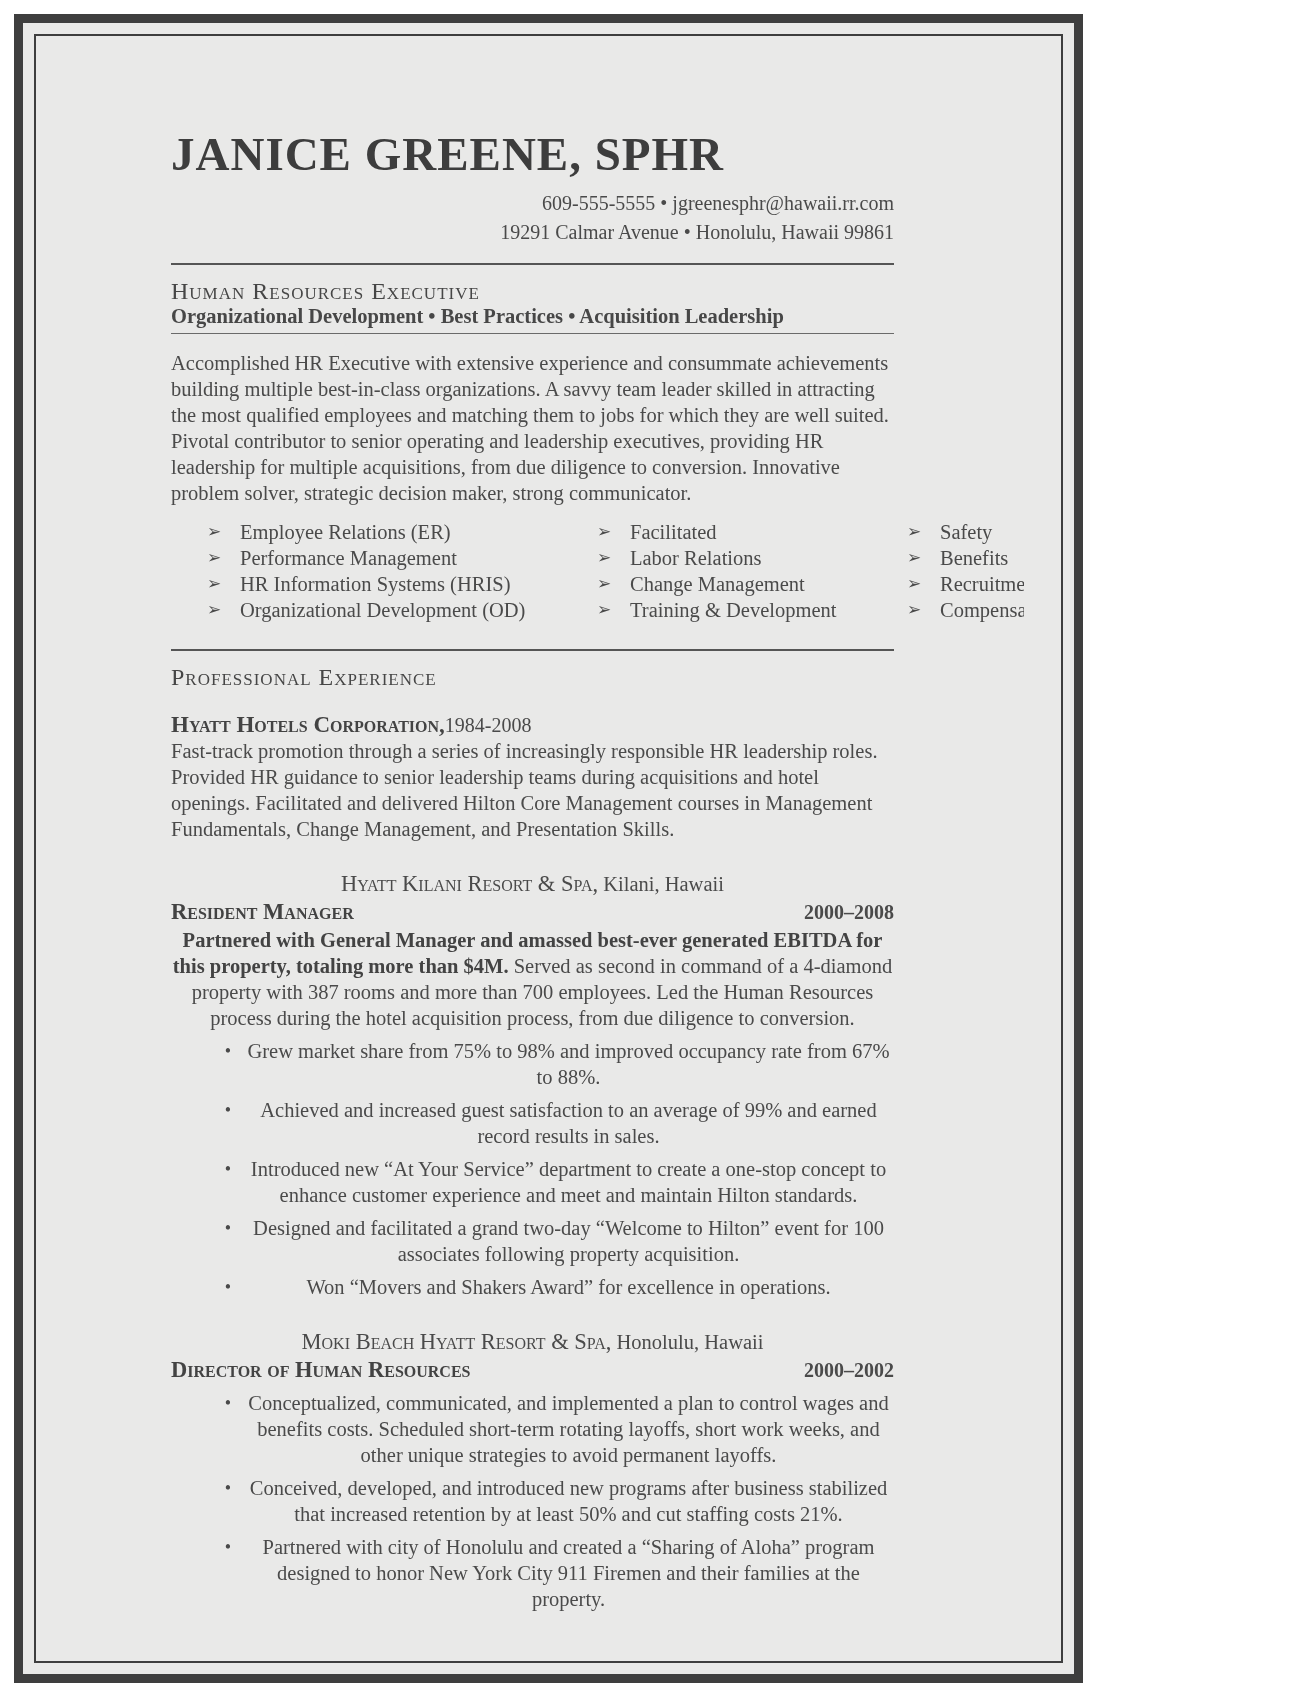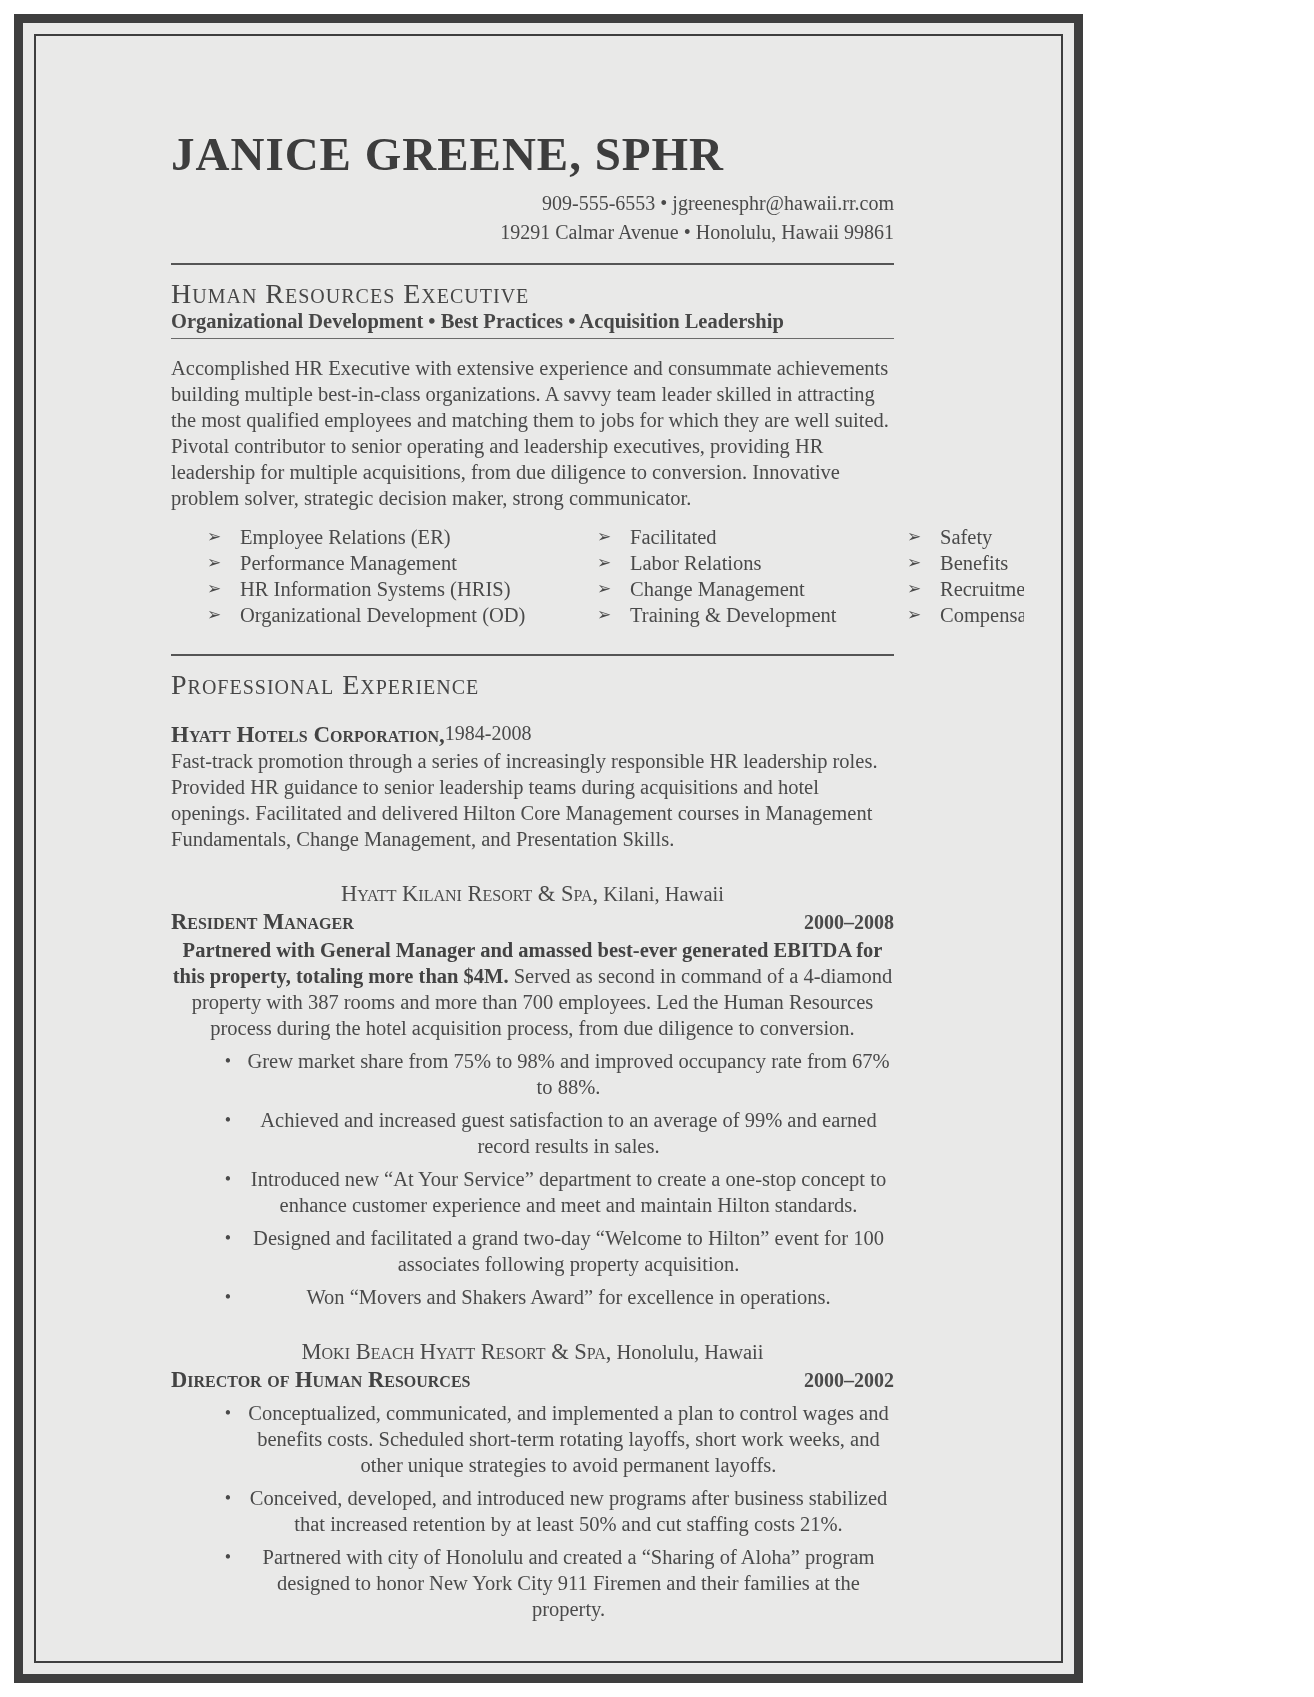--- a/index.html
+++ b/index.html
@@ -45,21 +45,21 @@
     color: #4a4a4a;
     margin-top: 8px;
   }
   .rule {
     border: none;
     border-top: 2px solid #555555;
     margin: 16px 0 0 0;
   }
   .section-title {
     font-variant: small-caps;
-    font-size: 28px;
+    font-size: 24px;
     letter-spacing: 1px;
     color: #464646;
     margin-top: 12px;
     line-height: 1.2;
   }
   .tagline {
     font-weight: bold;
     font-size: 20.5px;
     color: #474747;
     border-bottom: 1.5px solid #6a6a6a;
@@ -78,21 +78,21 @@
     margin: 13px 0 0 36px;
     font-size: 20.5px;
   }
   .kw { display: flex; line-height: 26px; }
   .kw .arrow { width: 33px; flex-shrink: 0; font-size: 17px; }
 
   .exp-rule { margin-top: 26px; }
 
   .employer-line {
     display: flex;
-    align-items: flex-start;
+    align-items: center;
     margin-top: 20px;
   }
   .employer-name {
     font-weight: bold;
     font-variant: small-caps;
     font-size: 23px;
     color: #434343;
     white-space: nowrap;
   }
   .employer-desc {
@@ -154,21 +154,21 @@
 <body>
 
 <div class="page">
   <div class="frame-outer">
     <div class="frame-inner">
       <div class="content">
 
         <div class="name">JANICE GREENE, SPHR</div>
 
         <div class="contact">
-          <div>909-555-6553 • jgreenesphr@hawaii.rr.com</div>
+          <div>609-555-5555 • jgreenesphr@hawaii.rr.com</div>
           <div>19291 Calmar Avenue • Honolulu, Hawaii 99861</div>
         </div>
 
         <hr class="rule">
 
         <div class="section-title">Human Resources Executive</div>
 
         <div class="tagline">Organizational Development • Best Practices • Acquisition Leadership</div>
 
         <div class="summary">Accomplished HR Executive with extensive experience and consummate achievements building multiple best-in-class organizations. A savvy team leader skilled in attracting the most qualified employees and matching them to jobs for which they are well suited. Pivotal contributor to senior operating and leadership executives, providing HR leadership for multiple acquisitions, from due diligence to conversion. Innovative problem solver, strategic decision maker, strong communicator.</div>

